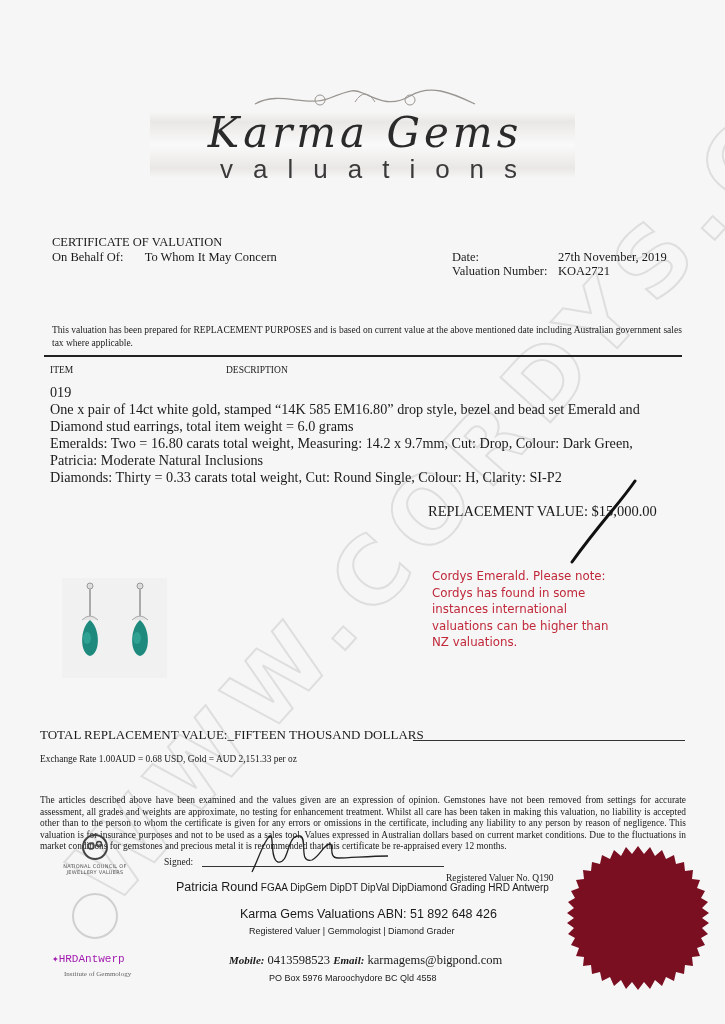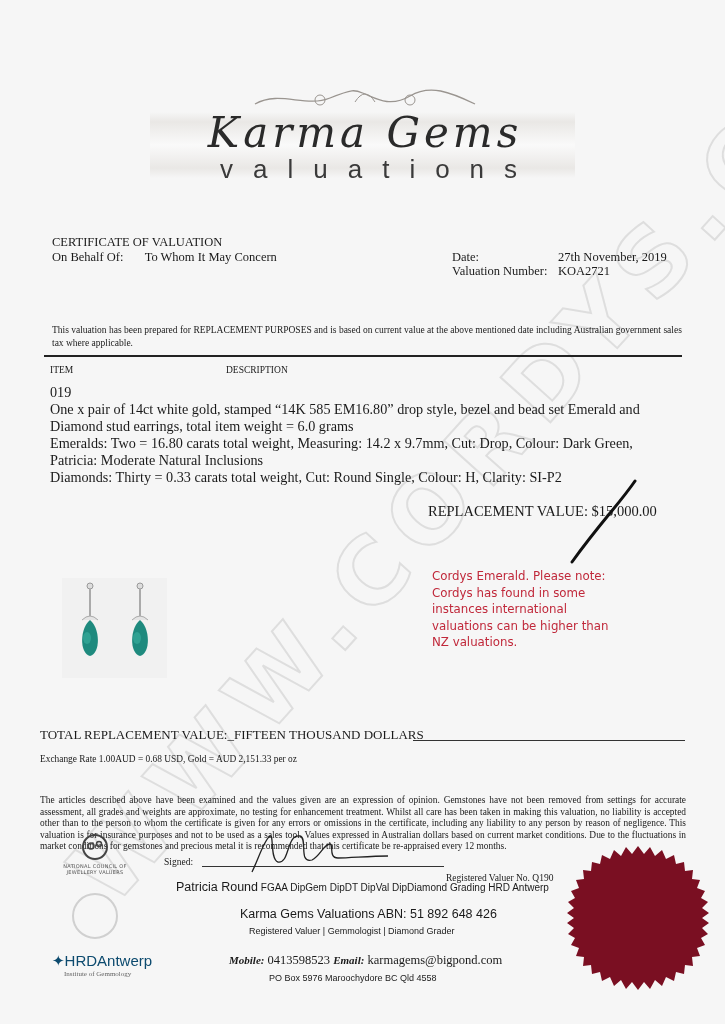--- a/index.html
+++ b/index.html
@@ -56,21 +56,21 @@
 
   .total-repl { left: 40px; top: 727px; font-size: 13px; }
   .total-line { left: 413px; top: 740px; width: 272px; height: 1px; background: #333; }
 
   .exchange { left: 40px; top: 754px; font-size: 9.4px; }
   .disclaimer { left: 40px; top: 766px; width: 646px; font-size: 9.4px; line-height: 11.6px; text-align: justify; margin-top: 29px; }
 
   .ncjv-logo { left: 60px; top: 832px; width: 70px; height: 50px; }
   .ncjv-text { left: 58px; top: 863px; width: 74px; text-align: center; font-family: "DejaVu Sans", sans-serif; font-size: 5px; line-height: 6px; color: #555; letter-spacing: .3px; }
   .seal-grey { left: 72px; top: 893px; width: 46px; height: 46px; border-radius: 50%; border: 2px solid #d0d0d0; }
-  .hrd-logo { left: 52px; top: 952px; font-family: Liberation Sans, sans-serif; font-size: 15px; color: #0c4a6e; }
+  .hrd-logo { left: 52px; top: 952px; font-family: Liberation Mono, monospace; font-size: 11px; color: #a21caf; }
   .hrd-sub { left: 64px; top: 970px; font-size: 7px; color: #666; }
 
   .signed-label { left: 164px; top: 857px; font-size: 9.5px; }
   .sign-line { left: 202px; top: 866px; width: 242px; height: 1px; background: #333; }
   .signature { left: 250px; top: 830px; width: 140px; height: 44px; }
   .reg-valuer { left: 446px; top: 873px; font-size: 9.5px; }
 
   .valuer-name { left: 176px; top: 880px; font-family: "Liberation Sans", sans-serif; font-size: 10px; }
   .valuer-name .nm { font-size: 12.5px; }
   .company-abn { left: 240px; top: 907px; font-family: "Liberation Sans", sans-serif; font-size: 12.5px; }

